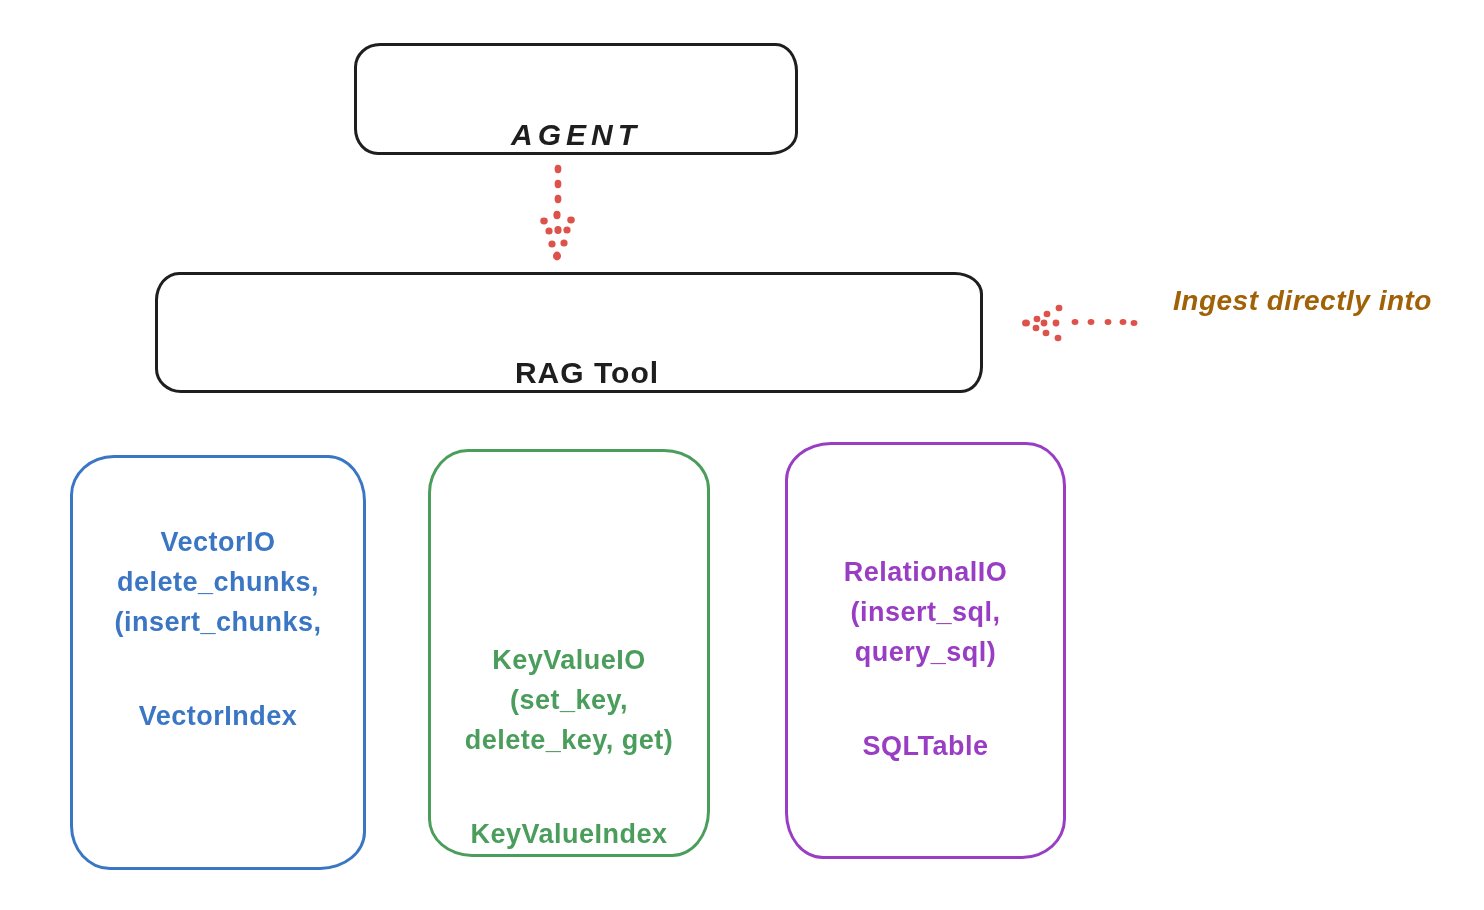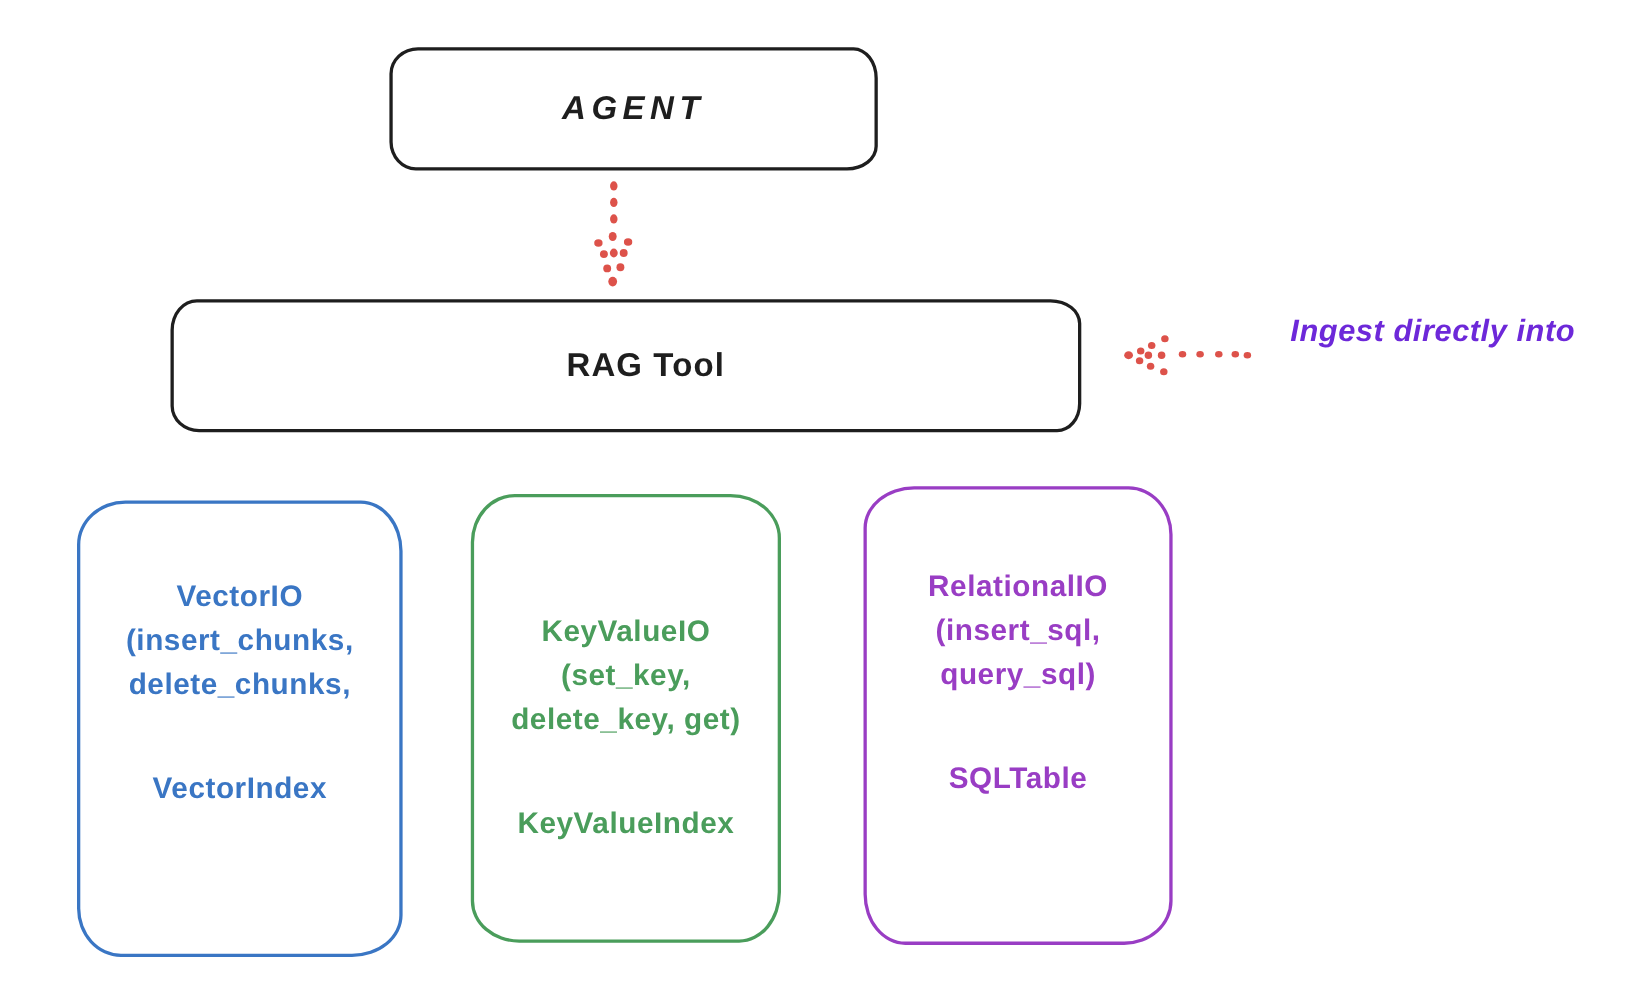--- a/index.html
+++ b/index.html
@@ -9,21 +9,21 @@
     height: 910px;
     background: #ffffff;
     font-family: "Liberation Sans", sans-serif;
     overflow: hidden;
   }
   .node {
     position: absolute;
     box-sizing: border-box;
     background: #ffffff;
     display: flex;
-    align-items: center;
+    align-items: flex-end;
     justify-content: center;
     color: #1e1e1e;
   }
   .agent-box {
     left: 354px; top: 43px; width: 444px; height: 112px;
     border: 3.5px solid #1e1e1e;
     border-radius: 26px 22px 28px 24px / 24px 28px 22px 26px;
   }
   .agent-label {
     font-size: 30px; font-weight: bold; font-style: italic;
@@ -35,21 +35,21 @@
     border-radius: 24px 28px 22px 26px / 28px 22px 26px 24px;
   }
   .rag-label { font-size: 30px; font-weight: bold; letter-spacing: 1px; color: #1e1e1e; margin-left: 36px; }
 
   .arrow-svg { position: absolute; }
 
   .annotation {
     position: absolute;
     left: 1130px; top: 282px; width: 345px;
     text-align: center;
-    color: #6d28d9;
+    color: #a16207;
     font-size: 28px; font-weight: bold; font-style: italic;
     line-height: 38px;
     letter-spacing: 0.5px;
   }
 
   .backend {
     position: absolute;
     box-sizing: border-box;
     background: #ffffff;
     display: flex;
@@ -68,26 +68,27 @@
     left: 70px; top: 455px; width: 296px; height: 415px;
     border: 3px solid #3a76c4; color: #3a76c4;
     border-radius: 44px 38px 46px 40px / 40px 46px 38px 44px;
     padding-top: 64px;
   }
   .backend-keyvalue {
     left: 428px; top: 449px; width: 282px; height: 408px;
     border: 3px solid #4a9d5b; color: #4a9d5b;
     border-radius: 40px 46px 38px 44px / 44px 40px 46px 38px;
     padding-top: 102px;
+    justify-content: flex-end;
   }
   .backend-relational {
     left: 785px; top: 442px; width: 281px; height: 417px;
     border: 3px solid #993dc4; color: #993dc4;
     border-radius: 46px 40px 44px 38px / 38px 44px 40px 46px;
-    padding-top: 68px;
+    padding-top: 107px;
   }
 </style>
 </head>
 <body>
 
 <div class="canvas">
 
   <div class="node agent-box">
     <span class="agent-label">AGENT</span>
   </div>
@@ -132,22 +133,22 @@
     </g>
   </svg>
 
   <div class="annotation">
     <div>Ingest directly into</div>
   </div>
 
   <div class="backend backend-vector">
     <div class="fn-block">
       <div>VectorIO</div>
+      <div>delete_chunks,</div>
       <div>(insert_chunks,</div>
-      <div>delete_chunks,</div>
     </div>
     <div class="index-label">VectorIndex</div>
   </div>
 
   <div class="backend backend-keyvalue">
     <div class="fn-block">
       <div>KeyValueIO</div>
       <div>(set_key,</div>
       <div>delete_key, get)</div>
     </div>

